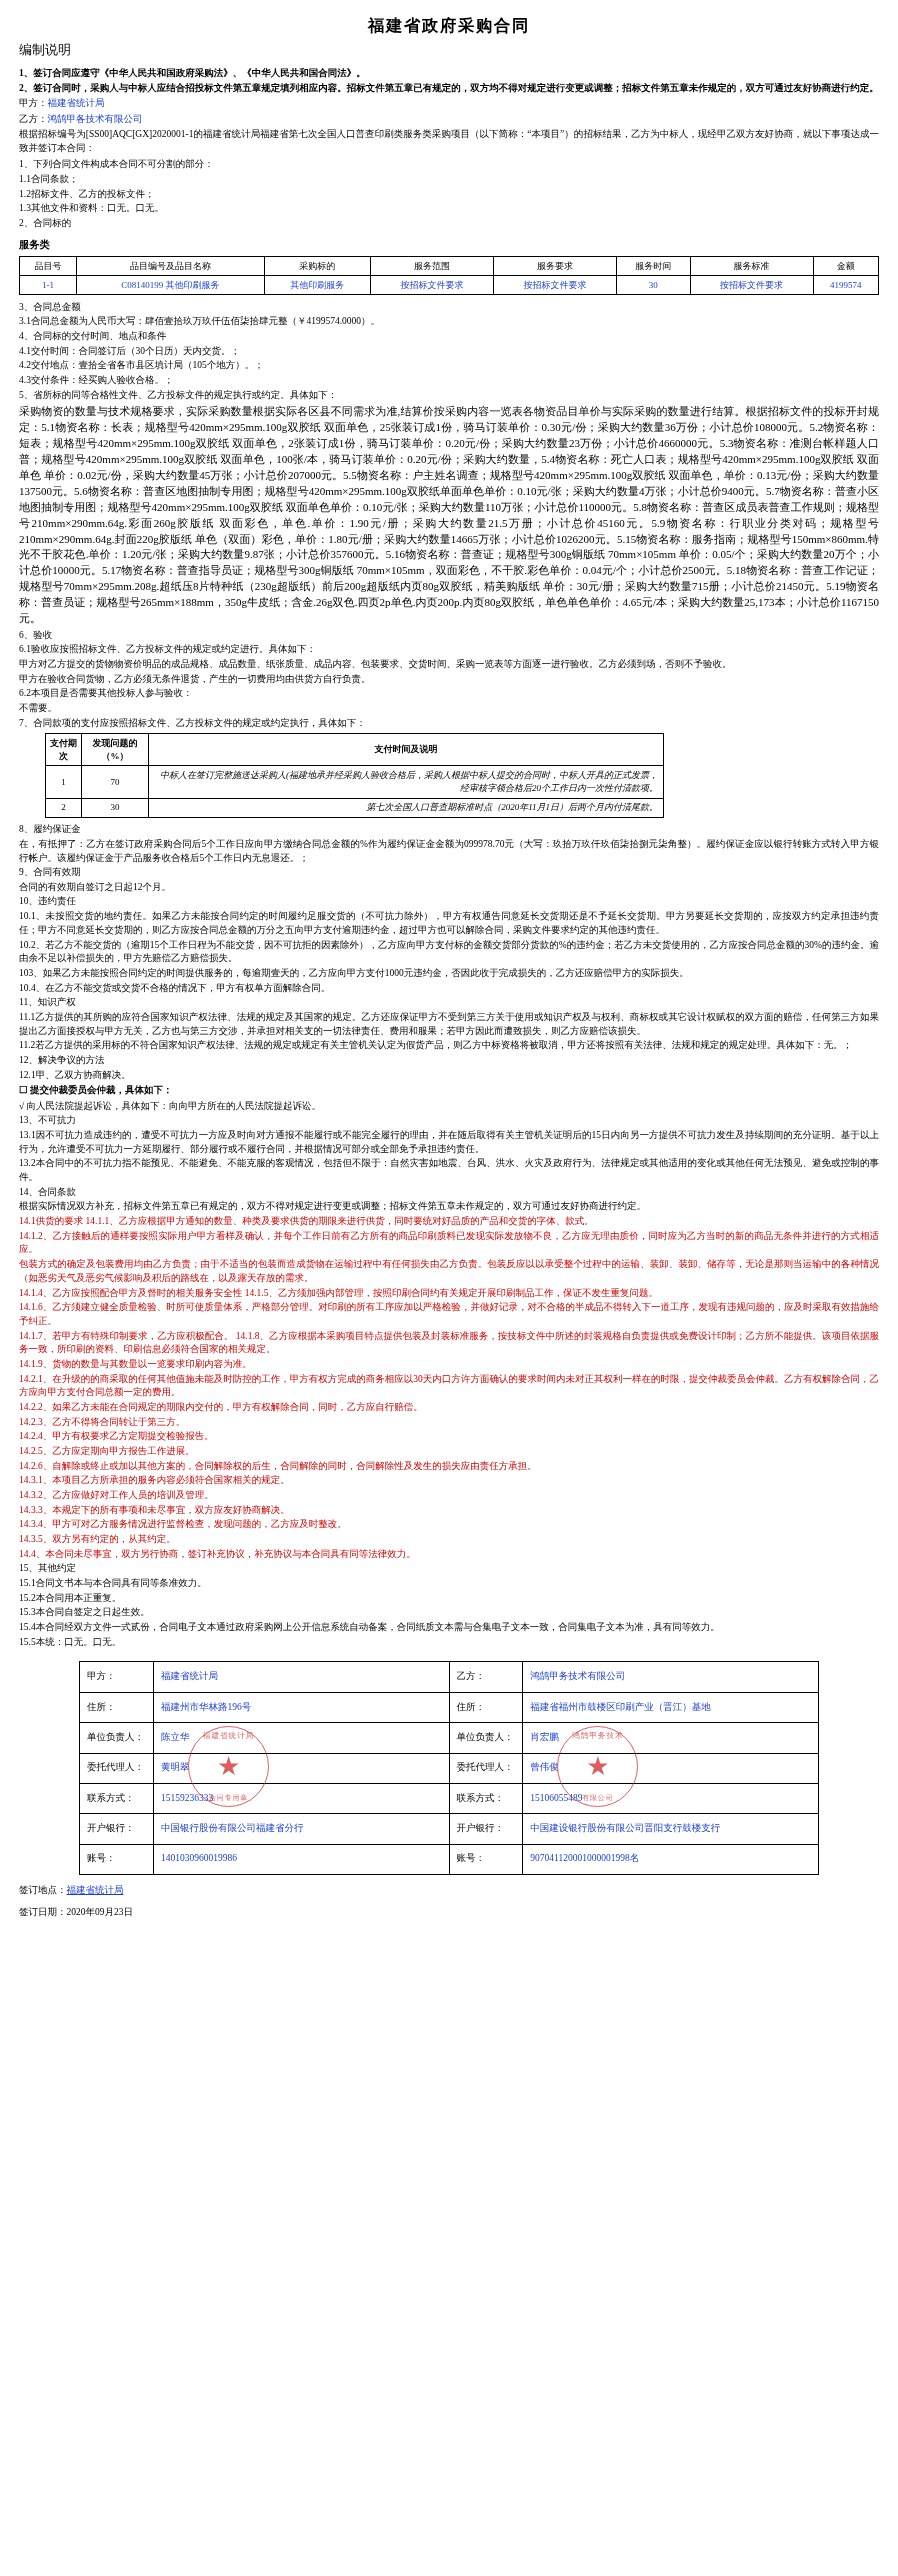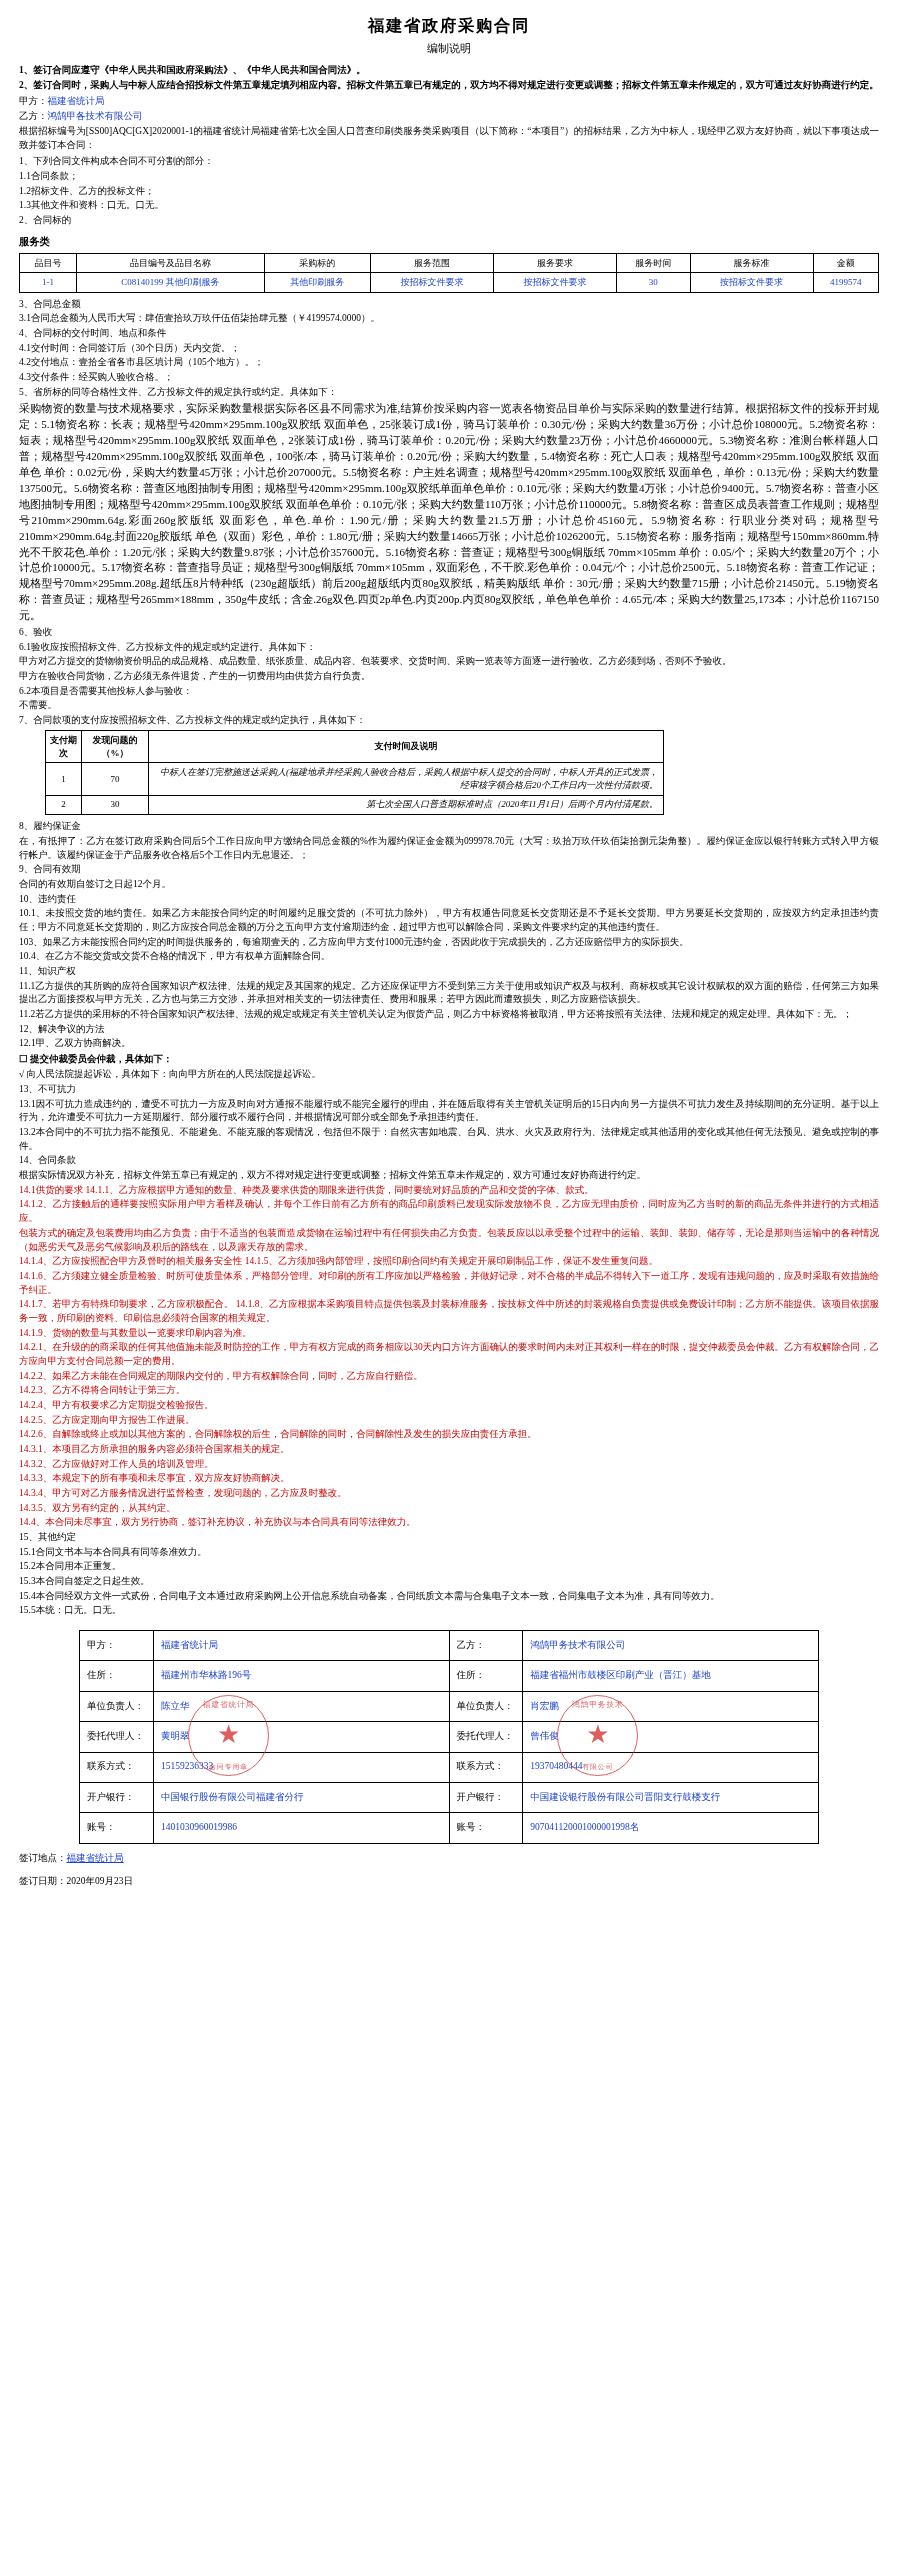--- a/index.html
+++ b/index.html
@@ -15,22 +15,22 @@
   .doc{padding:8.6px 19px 17px 19px;}
   .title{
     text-align:center;
     font-size:16.3px;
     font-weight:bold;
     letter-spacing:1.7px;
     margin:5.2px 0 3.4px 0;
     font-family:"Liberation Serif", serif;
   }
   .subtitle{
-    text-align:center;
-    font-size:11px;
+    text-align:left;
+    font-size:13px;
     margin:0 0 6.9px 0;
   }
   p{margin:1.7px 0;text-align:justify;}
   .bold{font-weight:bold;}
   .small{font-size:11px;}
   .blue{color:#1a3fd0;}
   .redline{color:#cc0000;}
 
   h2.sectitle{
     font-size:10.3px;
@@ -218,20 +218,21 @@
       </tbody>
     </table>
 
     <div class="tight">
       <p>8、履约保证金</p>
       <p>在，有抵押了：乙方在签订政府采购合同后5个工作日应向甲方缴纳合同总金额的%作为履约保证金金额为099978.70元（大写：玖拾万玖仟玖佰柒拾捌元柒角整）。履约保证金应以银行转账方式转入甲方银行帐户。该履约保证金于产品服务收合格后5个工作日内无息退还。；</p>
       <p>9、合同有效期</p>
       <p>合同的有效期自签订之日起12个月。</p>
       <p>10、违约责任</p>
       <p>10.1、未按照交货的地约责任。如果乙方未能按合同约定的时间履约足服交货的（不可抗力除外），甲方有权通告同意延长交货期还是不予延长交货期。甲方另要延长交货期的，应按双方约定承担违约责任；甲方不同意延长交货期的，则乙方应按合同总金额的万分之五向甲方支付逾期违约金，超过甲方也可以解除合同，采购文件要求约定的其他违约责任。</p>
+      <p>10.2、若乙方不能交货的（逾期15个工作日程为不能交货，因不可抗拒的因素除外），乙方应向甲方支付标的金额交货部分货款的%的违约金；若乙方未交货使用的，乙方应按合同总金额的30%的违约金。逾由余不足以补偿损失的，甲方先赔偿乙方赔偿损失。</p>
       <p>103、如果乙方未能按照合同约定的时间提供服务的，每逾期壹天的，乙方应向甲方支付1000元违约金，否因此收于完成损失的，乙方还应赔偿甲方的实际损失。</p>
       <p>10.4、在乙方不能交货或交货不合格的情况下，甲方有权单方面解除合同。</p>
       <p>11、知识产权</p>
       <p>11.1乙方提供的其所购的应符合国家知识产权法律、法规的规定及其国家的规定。乙方还应保证甲方不受到第三方关于使用或知识产权及与权利、商标权或其它设计权赋权的双方面的赔偿，任何第三方如果提出乙方面接授权与甲方无关，乙方也与第三方交涉，并承担对相关支的一切法律责任、费用和服果；若甲方因此而遭致损失，则乙方应赔偿该损失。</p>
       <p>11.2若乙方提供的采用标的不符合国家知识产权法律、法规的规定或规定有关主管机关认定为假货产品，则乙方中标资格将被取消，甲方还将按照有关法律、法规和规定的规定处理。具体如下：无。；</p>
       <p>12、解决争议的方法</p>
       <p>12.1甲、乙双方协商解决。</p>
     </div>
 
     <p class="bold">
@@ -312,21 +313,21 @@
             <span class="txt-top">鸿鹄甲务技术</span>
             <span class="star">★</span>
             <span class="txt-bot">有限公司</span>
           </span>
         </td>
       </tr>
       <tr>
         <td class="lbl">联系方式：</td>
         <td class="val blue">15159236333</td>
         <td class="lbl">联系方式：</td>
-        <td class="val blue">19370480444</td>
+        <td class="val blue">15106055489</td>
       </tr>
       <tr>
         <td class="lbl">开户银行：</td>
         <td class="val blue">中国银行股份有限公司福建省分行</td>
         <td class="lbl">开户银行：</td>
         <td class="val blue">中国建设银行股份有限公司晋阳支行鼓楼支行</td>
       </tr>
       <tr>
         <td class="lbl">账号：</td>
         <td class="val blue">1401030960019986</td>

